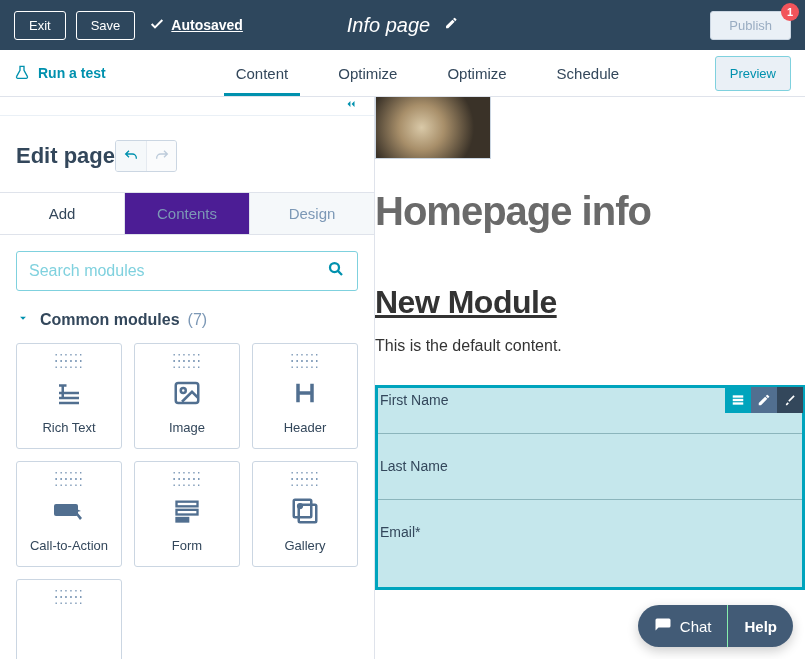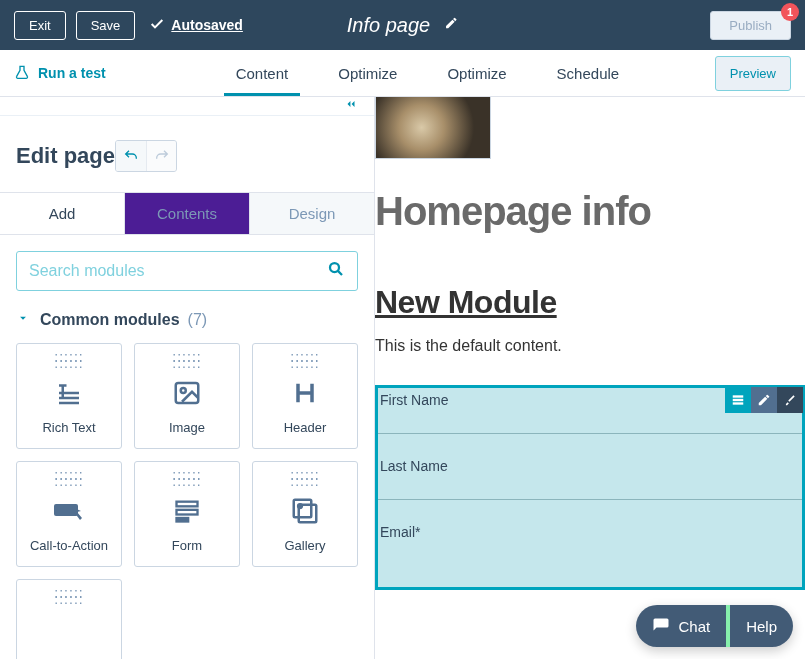--- a/index.html
+++ b/index.html
@@ -74,21 +74,21 @@
 .form-active .toolbar > div { width:26px; height:26px; display:flex; align-items:center; justify-content:center; cursor:pointer; }
 .form-active .toolbar > div.t1 { background:#00a4bd; }
 .form-active .toolbar > div.t2 { background:#516f90; }
 .form-active .toolbar > div.t3 { background:#33475b; }
 .field-label { font-size:14px; color:#33475b; padding:4px 2px 2px; }
 .field-gap { height:24px; border-bottom:1px solid #8bb5bc; }
 
 
 .chatdock { position:absolute; bottom:12px; right:12px; display:flex; background:#425b76; border-radius:22px; overflow:hidden; box-shadow:0 4px 12px rgba(0,0,0,0.2); }
 .chatdock > div { color:#fff; font-size:15px; padding:12px 16px; display:flex; align-items:center; cursor:pointer; }
-.chatdock > div + div { border-left:4px solid #86efac; }
+.chatdock > div + div { border-left:1px solid #86efac;font-weight:bold; }
 .chatdock svg { margin-right:8px; }
 </style>
 </head>
 <body>
 
 <div class="topbar">
   <button class="btn-outline">Exit</button>
   <button class="btn-outline">Save</button>
   <div class="autosaved">
     <span>

